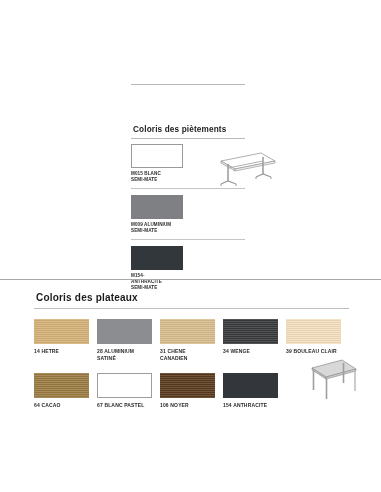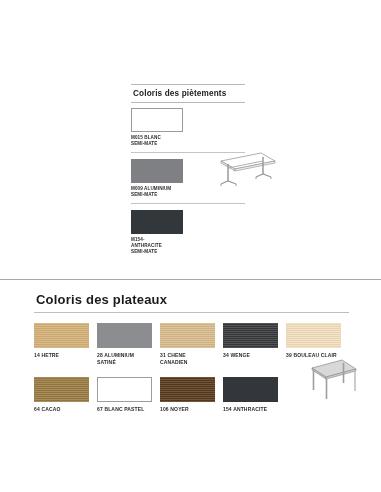--- a/index.html
+++ b/index.html
@@ -28,20 +28,21 @@
     background: #b9b9b9;
     width: 100%;
   }
   .section-title {
     font-size: 8.2px;
     font-weight: bold;
     letter-spacing: .15px;
     padding: 4px 0 4px 2px;
     color: #1b1b1b;
     white-space: nowrap;
+    margin-top: 36px;
   }
   .pietements-list {
     margin-top: 1px;
   }
   .pietement-item {
     padding-top: 4px;
   }
   .pietement-item + .pietement-item {
     border-top: 1px solid #c5c5c5;
     margin-top: 5px;
@@ -84,21 +85,21 @@
   }
 
   
   .plateaux-section {
     position: absolute;
     left: 34px;
     top: 288px;
     width: 315px;
   }
   .plateaux-title {
-    font-size: 13px;
+    font-size: 10px;
     font-weight: bold;
     letter-spacing: .2px;
     padding: 4px 0 5px 2px;
     color: #1b1b1b;
     white-space: nowrap;
   }
   .plateaux-underline {
     height: 1px;
     background: #bdbdbd;
     width: 100%;

